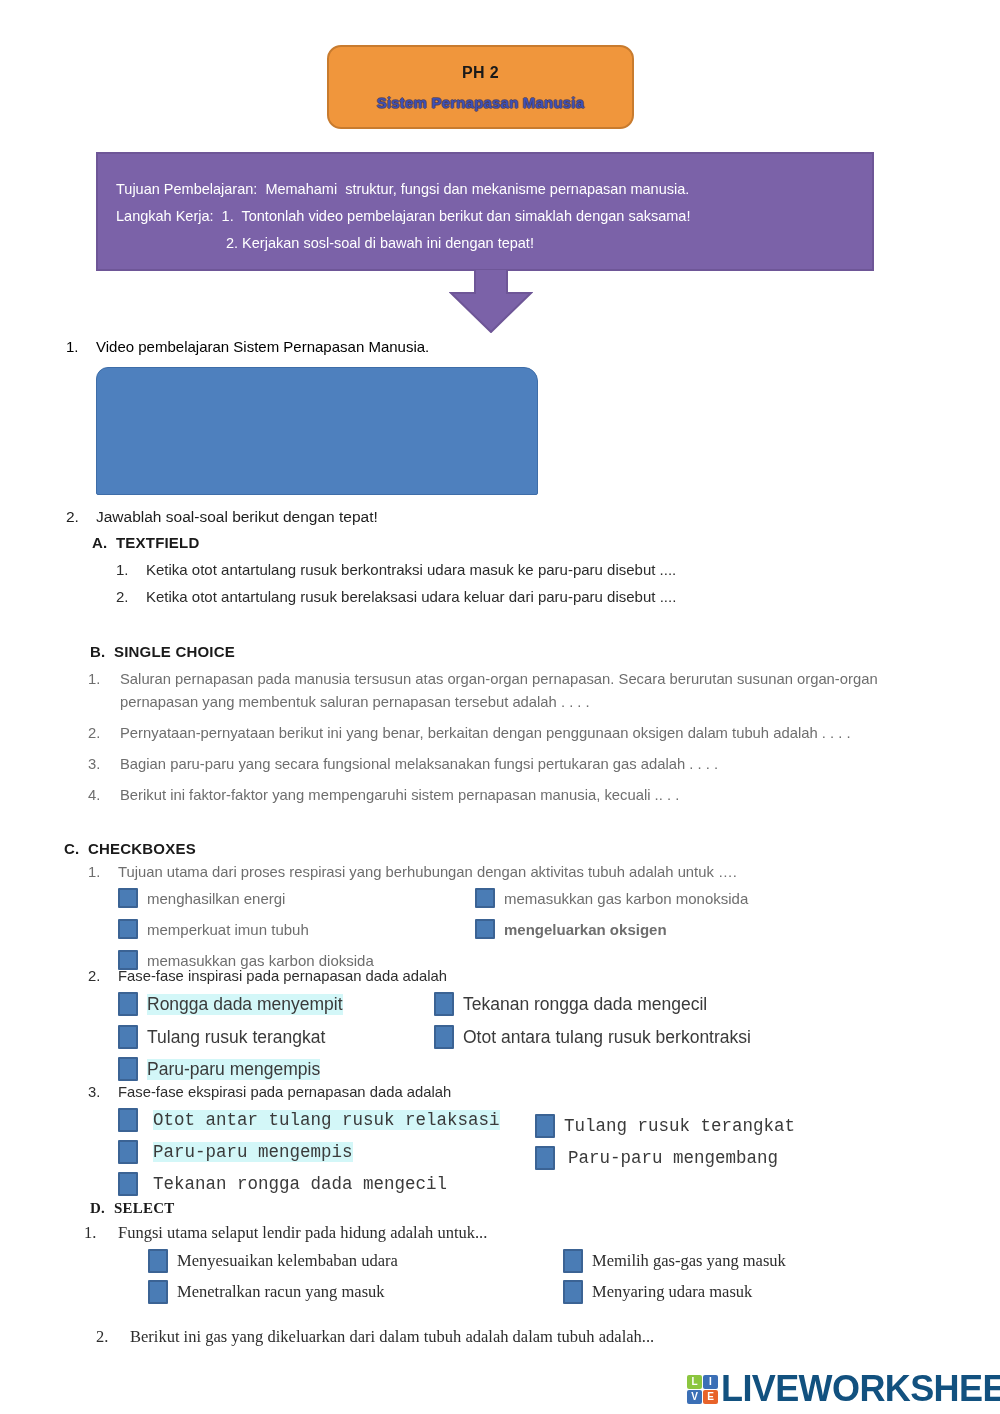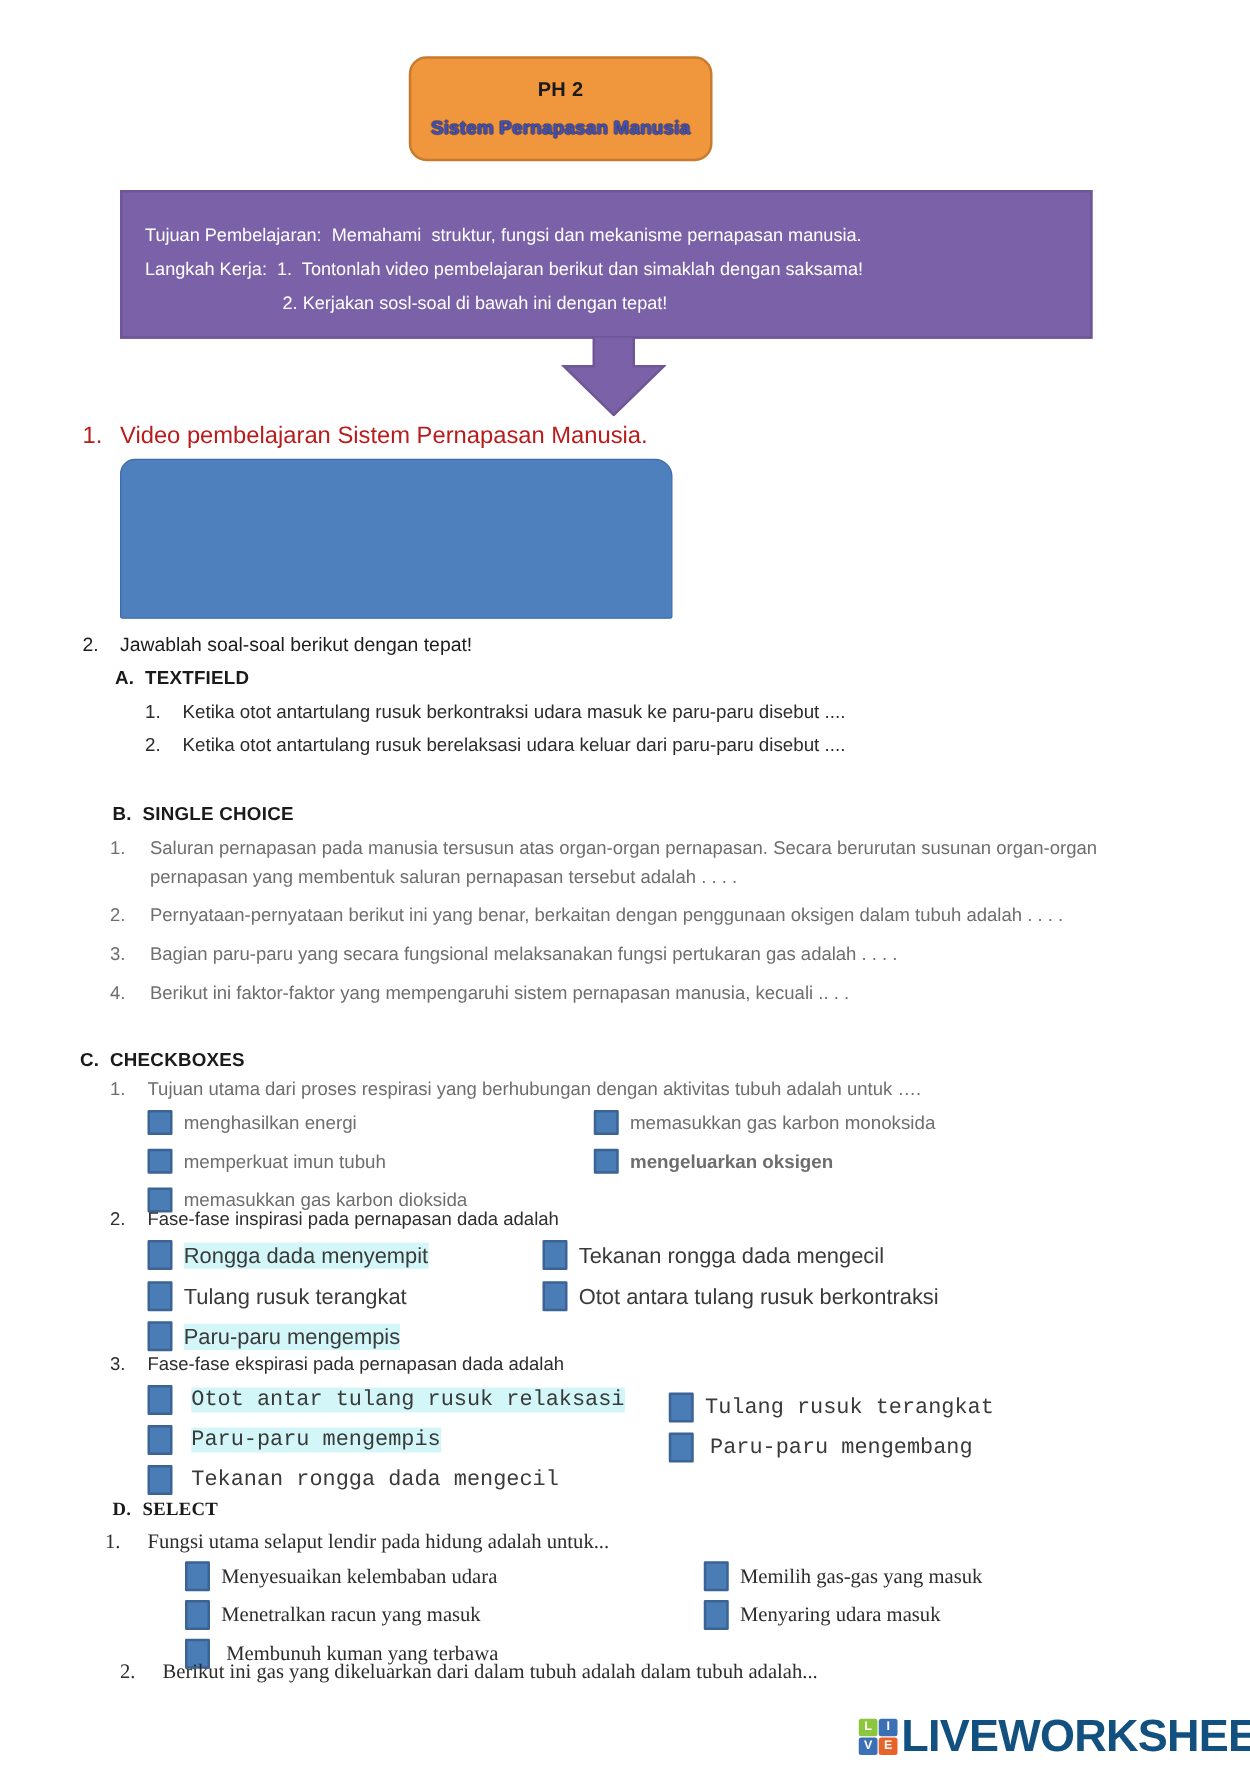--- a/index.html
+++ b/index.html
@@ -14,21 +14,21 @@
     font-family: "Liberation Sans", sans-serif;
     color: #262626;
     overflow: hidden;
   }
 
   
   #header-badge {
     position: absolute;
     left: 327px;
     top: 45px;
-    width: 243px;
+    width: 307px;
     height: 84px;
     background: #F0963C;
     border: 2px solid #C87B2E;
     border-radius: 14px;
     box-sizing: border-box;
     display: flex;
     flex-direction: column;
     align-items: center;
     justify-content: center;
   }
@@ -75,22 +75,22 @@
     position: absolute;
     left: 449px;
     top: 269px;
     width: 84px;
     height: 64px;
   }
 
   #item1-label {
     position: absolute;
     left: 66px; top: 338px;
-    font-size: 19px;
-    color: #b91c1c;
+    font-size: 15px;
+    color: #000000;
   }
   #item1-num { display:inline-block; width: 30px; }
 
   #video-placeholder {
     position: absolute;
     left: 96px;
     top: 367px;
     width: 442px;
     height: 128px;
     background: #4E80BE;
@@ -384,24 +384,20 @@
   </div>
   <div class="opt-grid" style="height:88px;">
     <div class="opt" style="left:148px; top:6px;">
       <span class="cbx tall"></span>
       <span class="d-label">Menyesuaikan kelembaban udara</span>
     </div>
     <div class="opt" style="left:148px; top:37px;">
       <span class="cbx tall"></span>
       <span class="d-label">Menetralkan racun yang masuk</span>
     </div>
-    <div class="opt" style="left:148px; top:68px;">
-      <span class="cbx tall"></span>
-      <span class="d-label" style="margin-left:4px;">Membunuh kuman yang terbawa</span>
-    </div>
     <div class="opt" style="left:563px; top:6px;">
       <span class="cbx tall"></span>
       <span class="d-label">Memilih gas-gas yang masuk</span>
     </div>
     <div class="opt" style="left:563px; top:37px;">
       <span class="cbx tall"></span>
       <span class="d-label">Menyaring udara masuk</span>
     </div>
   </div>
 

